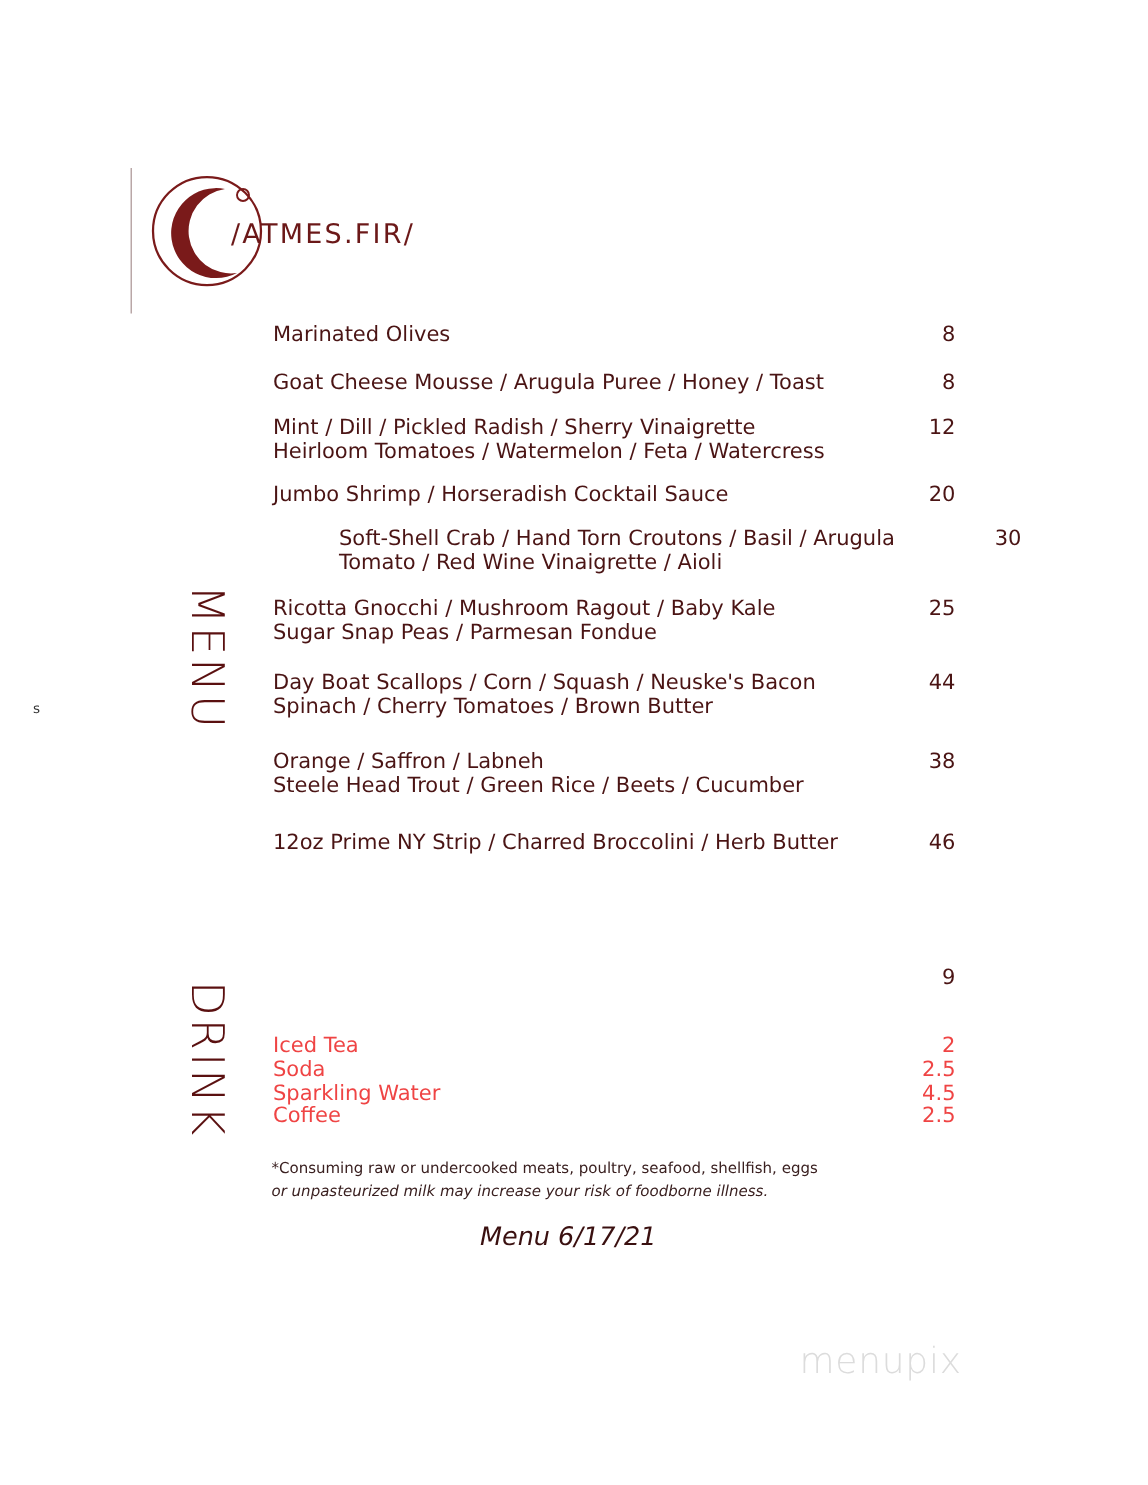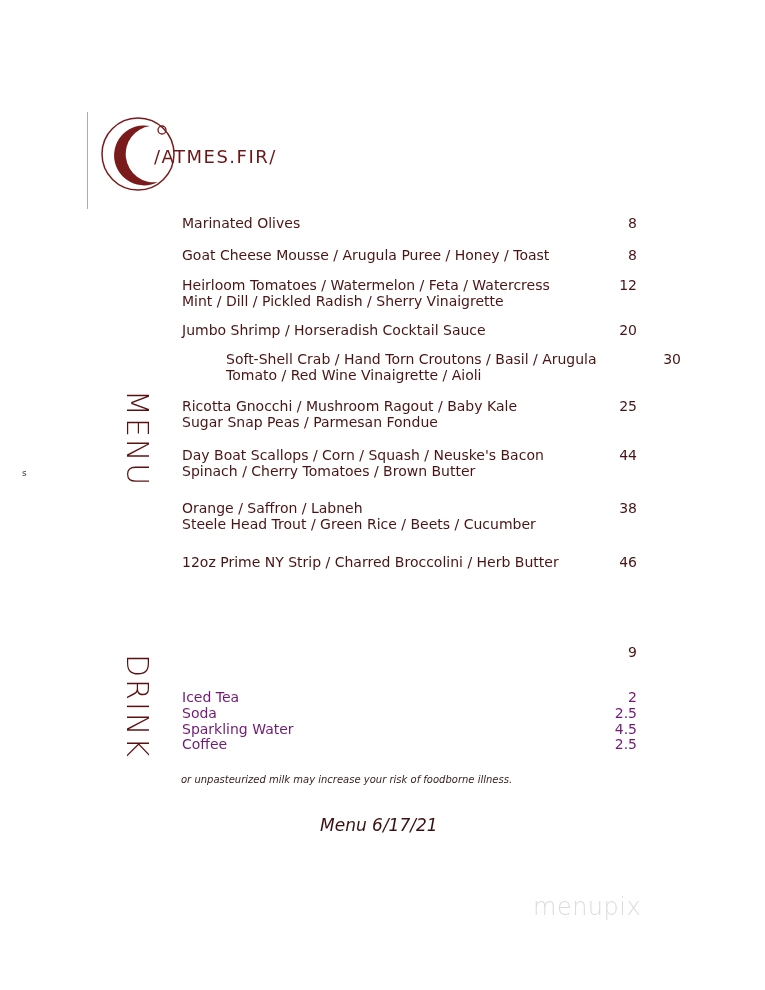--- a/index.html
+++ b/index.html
@@ -15,21 +15,21 @@
     }
     .section-label {
       position: absolute; font-family: "DejaVu Sans", sans-serif; font-weight: 300;
       color: #5a1010; font-size: 30px; letter-spacing: 2px;
       transform-origin: left top; transform: rotate(90deg); white-space: nowrap;
     }
     .stray-s { position: absolute; left: 22px; top: 468px; font-size: 9px; color: #333; }
     .item { position: absolute; left: 182px; width: 455px; font-size: 14px; line-height: 16px; color: #4a1414; }
     .item .name { display: block; width: 400px; }
     .item .price { position: absolute; right: 0; top: 0; text-align: right; }
-    .drinks { position: absolute; left: 182px; top: 690px; width: 455px; font-size: 14px; line-height: 15.8px; color: #701a75; }
+    .drinks { position: absolute; left: 182px; top: 690px; width: 455px; font-size: 14px; line-height: 15.8px; color: #ef4444; }
     .drink-row { display: flex; justify-content: space-between; }
     .disclaimer { position: absolute; left: 181px; top: 772px; font-size: 10px; line-height: 15px; color: #3a2020; }
     .disclaimer .l2 { font-style: italic; }
     .menu-date { position: absolute; left: 320px; top: 815px; font-size: 17px; font-style: italic; color: #3a1010; }
     .watermark {
       position: absolute; left: 533px; top: 893px; font-size: 24px; color: #dcdcdc;
       font-family: "DejaVu Sans", sans-serif; font-weight: 300; letter-spacing: 0.5px;
     }
   </style>
 </head>
@@ -51,22 +51,22 @@
 
 <div class="item" style="top:215px;">
   <span class="name">Marinated Olives</span>
   <span class="price">8</span>
 </div>
 <div class="item" style="top:247px;">
   <span class="name">Goat Cheese Mousse / Arugula Puree / Honey / Toast</span>
   <span class="price">8</span>
 </div>
 <div class="item" style="top:277px;">
+  <span class="name">Mint / Dill / Pickled Radish / Sherry Vinaigrette</span>
   <span class="name">Heirloom Tomatoes / Watermelon / Feta / Watercress</span>
-  <span class="name">Mint / Dill / Pickled Radish / Sherry Vinaigrette</span>
   <span class="price">12</span>
 </div>
 <div class="item" style="top:322px;">
   <span class="name">Jumbo Shrimp / Horseradish Cocktail Sauce</span>
   <span class="price">20</span>
 </div>
 <div class="item" style="top:351px;margin-left:44px;">
   <span class="name">Soft-Shell Crab / Hand Torn Croutons / Basil / Arugula</span>
   <span class="name">Tomato / Red Wine Vinaigrette / Aioli</span>
   <span class="price">30</span>
@@ -108,18 +108,19 @@
     <span>Sparkling Water</span>
     <span>4.5</span>
   </div>
   <div class="drink-row">
     <span>Coffee</span>
     <span>2.5</span>
   </div>
 </div>
 
 <div class="disclaimer">
+  <div>*Consuming raw or undercooked meats, poultry, seafood, shellfish, eggs</div>
   <div class="l2">or unpasteurized milk may increase your risk of foodborne illness.</div>
 </div>
 
 <div class="menu-date">Menu 6/17/21</div>
 
 <div class="watermark">menupix</div>
 
 </body></html>

